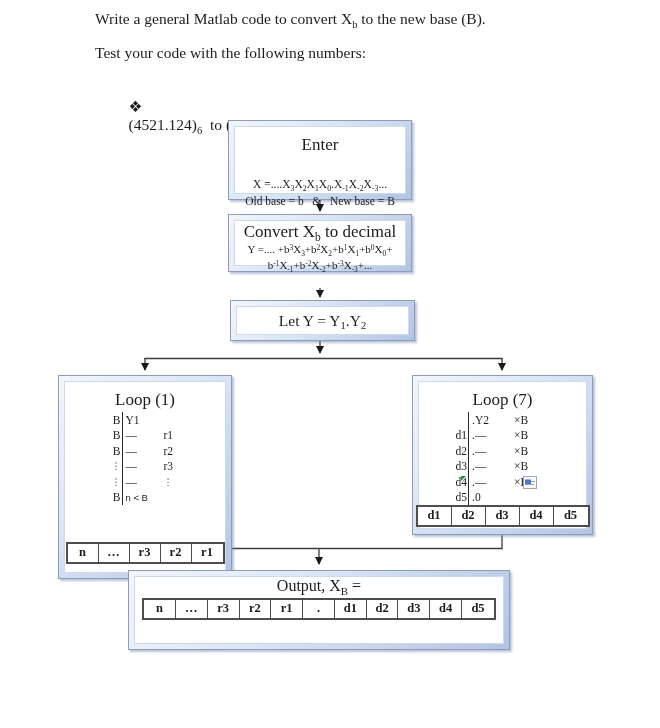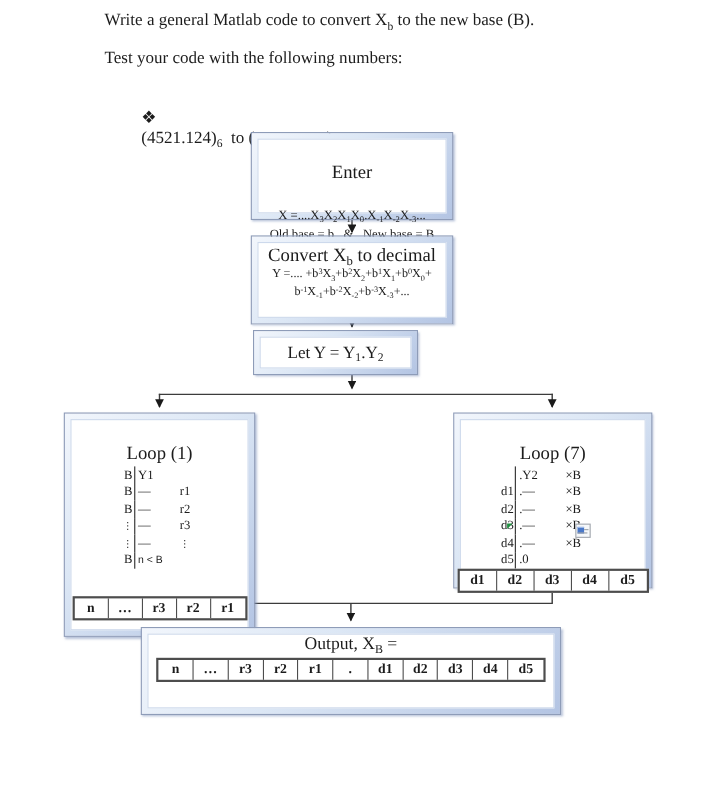--- a/index.html
+++ b/index.html
@@ -10,21 +10,21 @@
   sub{font-size:68%;vertical-align:baseline;position:relative;top:0.35em;line-height:0;}
   sup{font-size:68%;vertical-align:baseline;position:relative;top:-0.45em;line-height:0;}
 
   
   .flowbox{position:absolute;box-sizing:border-box;padding:5px;
            border:1px solid #8e9cb8;
            background:linear-gradient(135deg,#f2f6fc 0%,#dce7f5 40%,#b3c4e3 100%);
            box-shadow:1.5px 1.5px 2px rgba(125,145,185,.55);}
   .flowbox-inner{box-sizing:border-box;width:100%;height:100%;background:#fff;
            border:1px solid #cdd9ec;display:flex;flex-direction:column;align-items:center;}
-  .box-title{font-size:17px;margin-top:20px;}
+  .box-title{font-size:17px;margin-top:8px;}
   .box-title-sm{font-size:15.5px;}
   .box-line{font-size:11.5px;line-height:1.45;white-space:pre;}
 
   
   .divblock{display:flex;flex-direction:column;margin-top:2px;}
   .divrow{display:flex;align-items:center;height:15.5px;font-size:11.5px;}
   .divrow .lbl{text-align:right;padding-right:1px;}
   .l1 .lbl{width:14px;}
   .l2 .lbl{width:18px;}
   .divrow .mid{align-self:stretch;border-left:1.2px solid #2a2a2a;padding-left:3px;
@@ -92,29 +92,29 @@
   </svg>
 
   <div class="flowbox" style="left:228px;top:120px;width:184px;height:80px;">
     <div class="flowbox-inner">
       <div class="box-title">Enter</div>
       <div class="box-line" style="margin-top:21px;">X =....X<sub>3</sub>X<sub>2</sub>X<sub>1</sub>X<sub>0</sub>.X<sub>-1</sub>X<sub>-2</sub>X<sub>-3</sub>...</div>
       <div class="box-line">Old base = b   &amp;   New base = B</div>
     </div>
   </div>
 
-  <div class="flowbox" style="left:228px;top:214px;width:184px;height:81px;">
+  <div class="flowbox" style="left:228px;top:214px;width:184px;height:58px;">
     <div class="flowbox-inner">
       <div class="box-title" style="margin-top:1px;">Convert X<sub>b</sub> to decimal</div>
       <div class="box-line" style="font-size:11px;">Y =.... +b<sup>3</sup>X<sub>3</sub>+b<sup>2</sup>X<sub>2</sub>+b<sup>1</sup>X<sub>1</sub>+b<sup>0</sup>X<sub>0</sub>+</div>
       <div class="box-line" style="font-size:11px;">b<sup>-1</sup>X<sub>-1</sub>+b<sup>-2</sup>X<sub>-2</sub>+b<sup>-3</sup>X<sub>-3</sub>+...</div>
     </div>
   </div>
 
-  <div class="flowbox" style="left:230px;top:300px;width:150px;height:41px;">
+  <div class="flowbox" style="left:230px;top:300px;width:185px;height:41px;">
     <div class="flowbox-inner" style="justify-content:center;">
       <div class="box-title-sm">Let Y = Y<sub>1</sub>.Y<sub>2</sub></div>
     </div>
   </div>
 
   <div class="flowbox" style="left:58px;top:375px;width:174px;height:204px;">
     <div class="flowbox-inner">
       <div class="box-title">Loop (1)</div>
       <div class="divblock l1" style="margin-left:6px;">
         <div class="divrow">

